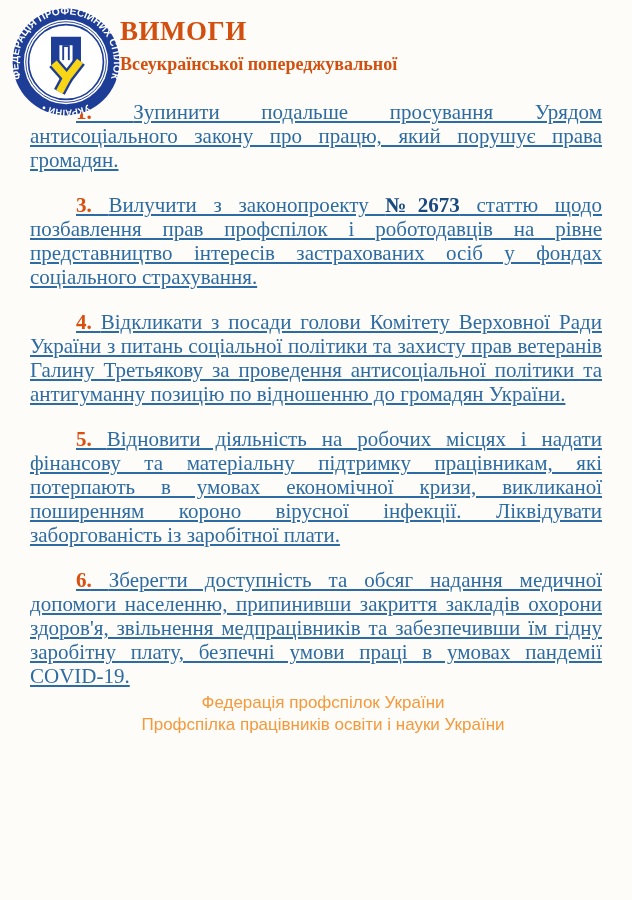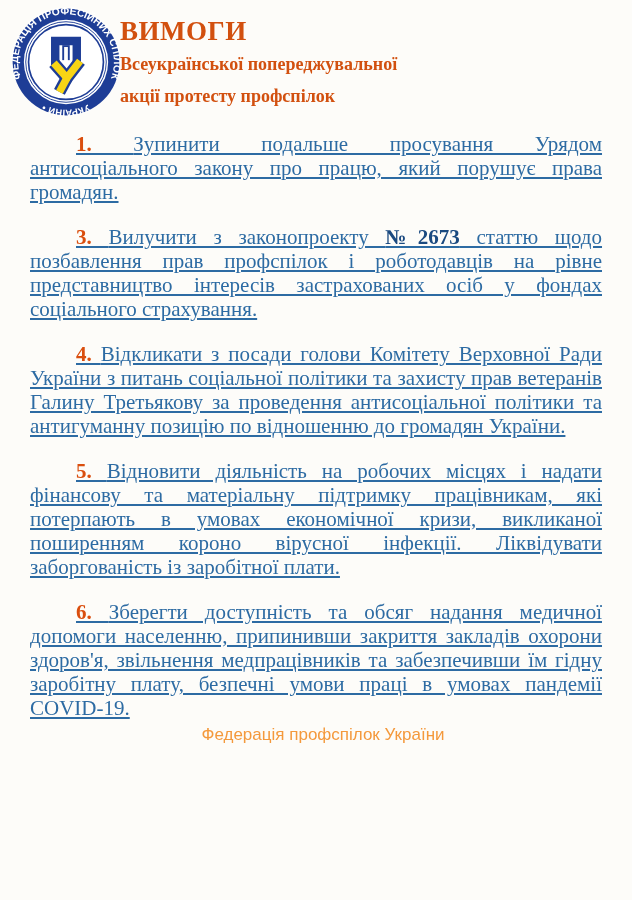--- a/index.html
+++ b/index.html
@@ -87,28 +87,28 @@
         <path d="M64,78 L56,93" fill="none" stroke="var(--logo-blue)" stroke-width="13"></path>
         <path d="M50,62 L64,78 L78,60" fill="none" stroke="var(--logo-yellow)" stroke-width="8"></path>
         <path d="M64,78 L56,93" fill="none" stroke="var(--logo-yellow)" stroke-width="8"></path>
       </g>
     </svg>
   </div>
 
   <header class="title">
     <div class="t1">ВИМОГИ</div>
     <div class="t2">Всеукраїнської попереджувальної</div>
-    <div class="t2">акції протесту профспілок</div>
   </header>
 
   <main class="demands">
       <p><span class="num">1. </span><span>Зупинити подальше просування Урядом антисоціального закону про працю, який  порушує права громадян.</span></p>
       <p><span class="num">3. </span><span>Вилучити з законопроекту </span><span class="bold-ref">№2673</span><span> статтю щодо позбавлення прав профспілок і роботодавців на рівне представництво інтересів застрахованих осіб у  фондах соціального страхування.</span></p>
       <p><span class="num">4. </span><span>Відкликати з посади голови Комітету Верховної Ради України з питань соціальної політики та захисту прав ветеранів Галину Третьякову за проведення антисоціальної політики та  антигуманну позицію по відношенню до громадян України.</span></p>
       <p><span class="num">5. </span><span>Відновити діяльність на робочих місцях і надати фінансову та матеріальну підтримку працівникам, які потерпають в умовах економічної кризи, викликаної поширенням короно вірусної інфекції. Ліквідувати заборгованість із заробітної плати.</span></p>
       <p><span class="num">6. </span><span>Зберегти доступність та обсяг надання медичної допомоги населенню, припинивши  закриття закладів охорони здоров'я, звільнення медпрацівників та забезпечивши їм гідну заробітну плату, безпечні умови праці в умовах пандемії COVID-19.</span></p>
     </main>
 
   <footer class="footer">
     <div>Федерація профспілок України</div>
+    <div>Профспілка працівників освіти і науки України</div>
   </footer>
 
 </div>
 
 </body></html>

